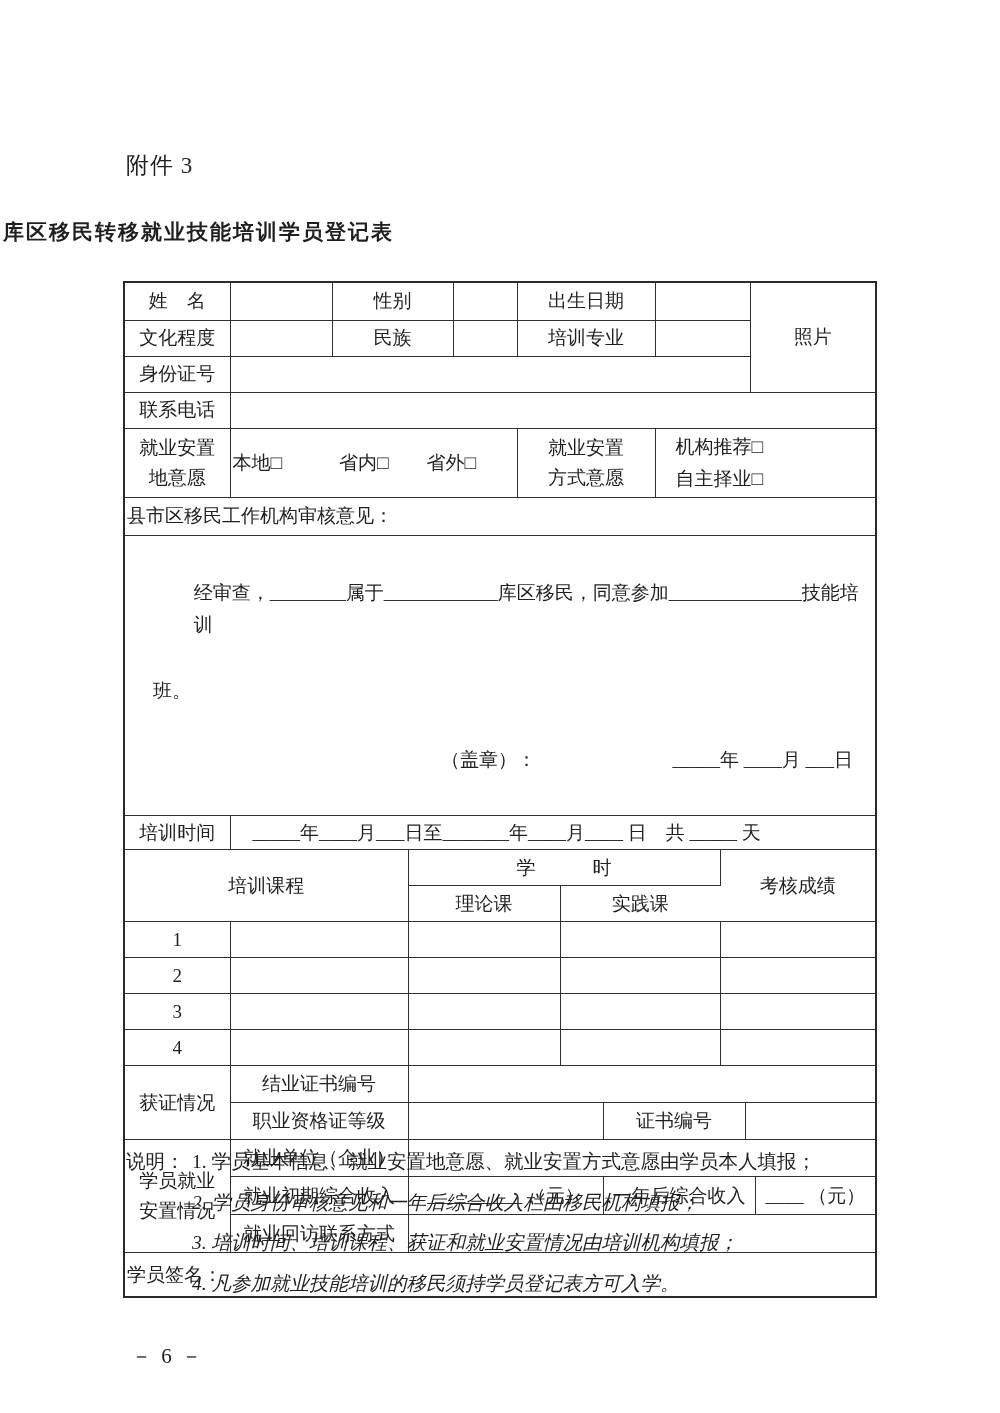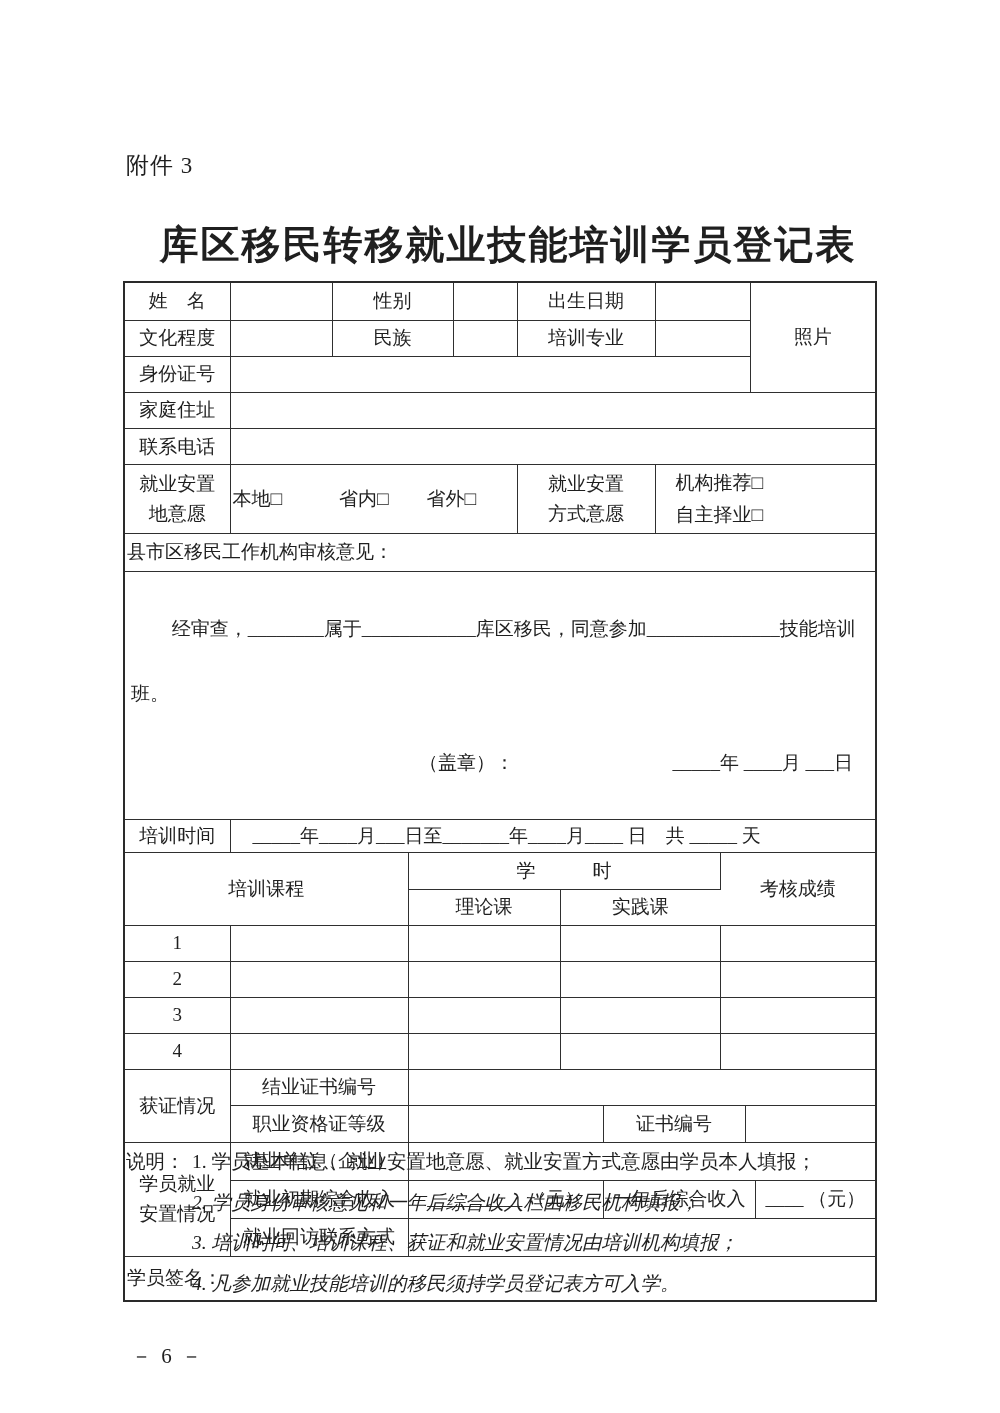--- a/index.html
+++ b/index.html
@@ -11,23 +11,23 @@
     color:#1f1f1f;
     font-family:"Liberation Serif","DejaVu Serif",serif;
     overflow:hidden;
     margin-top:48px;
   }
   .attachment {
     position:absolute; left:126px; top:102px;
     font-size:23px; letter-spacing:1px;
   }
   .doc-title {
-    position:absolute; left:16px; right:0; top:170px;
-    text-align:center;
-    font-size:39px; font-weight:bold; letter-spacing:2px;
+    position:absolute; left:3px; right:0; top:170px;
+    text-align:left;
+    font-size:21px; font-weight:bold; letter-spacing:2px;
   }
   .form-outline {
     position:absolute; left:123px; top:233px;
     width:754px;
     border:2px solid #2a2a2a;
   }
   table { border-collapse:collapse; table-layout:fixed; width:750px; }
   td {
     border-right:1.5px solid #2f2f2f;
     border-bottom:1.5px solid #2f2f2f;
@@ -38,21 +38,21 @@
     overflow:hidden;
     padding:0 2px;
   }
   td:last-child { border-right:none; }
   td.bl { border-left:1.5px solid #2f2f2f; }
   td.left { text-align:left; padding-left:2px; }
   td.opt  { text-align:left; padding-left:20px; line-height:1.65; }
   .sig td, .nob td { border-bottom:none; }
   .review-body {
     text-align:left; vertical-align:top;
-    padding:8px 10px 6px 6px;
+    padding:8px 10px 6px 28px;
     line-height:1.72;
   }
   .rev-line1 { padding-left:2.15em; }
   .rev-line3 { display:flex; align-items:flex-end; margin-top:4px; }
   .rev-seal  { margin-left:288px;font-family:Liberation Serif, serif; }
   .rev-date  { margin-left:auto; margin-right:12px; }
   .notes {
     position:absolute; left:126px; top:1101px; width:760px;
     font-size:19.5px; line-height:1.32;
   }
@@ -109,24 +109,20 @@
       </tr>
     </tbody>
       </table>
 
     <table>
       <colgroup>
           <col style="width:105px">
           <col style="width:645px">
         </colgroup>
       <tbody>
-          <tr>
-        <td style="height:36px">家庭住址</td>
-        <td></td>
-      </tr>
       <tr>
         <td style="height:36px">联系电话</td>
         <td></td>
       </tr>
     </tbody>
       </table>
 
     <table>
       <colgroup>
           <col style="width:105px">

